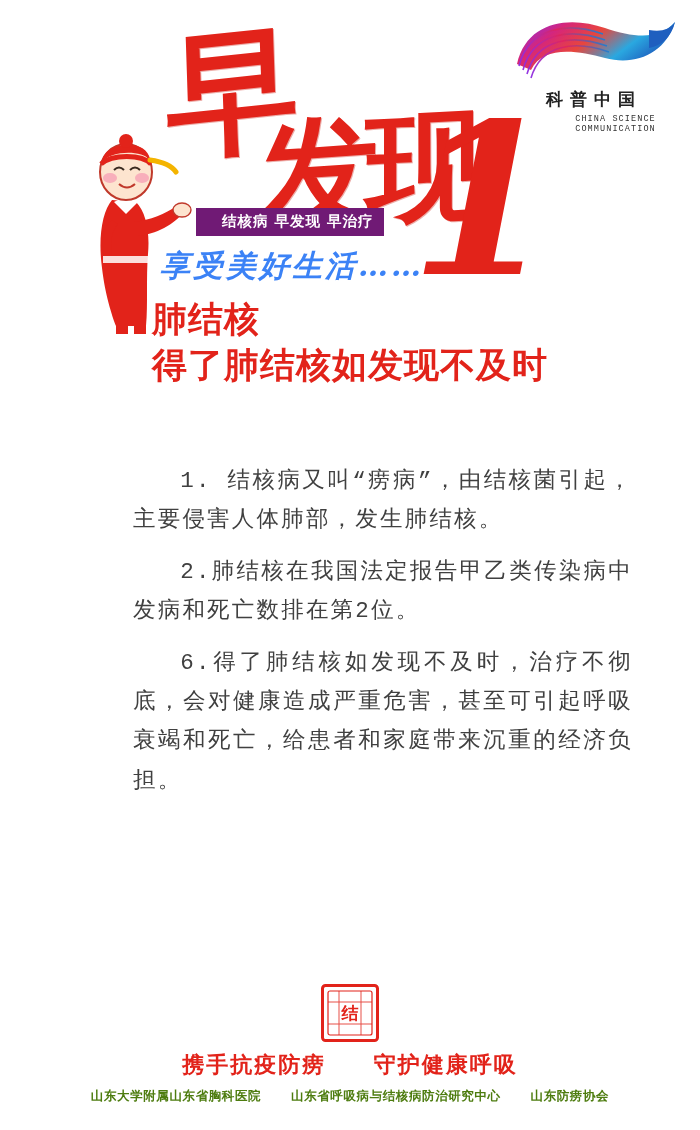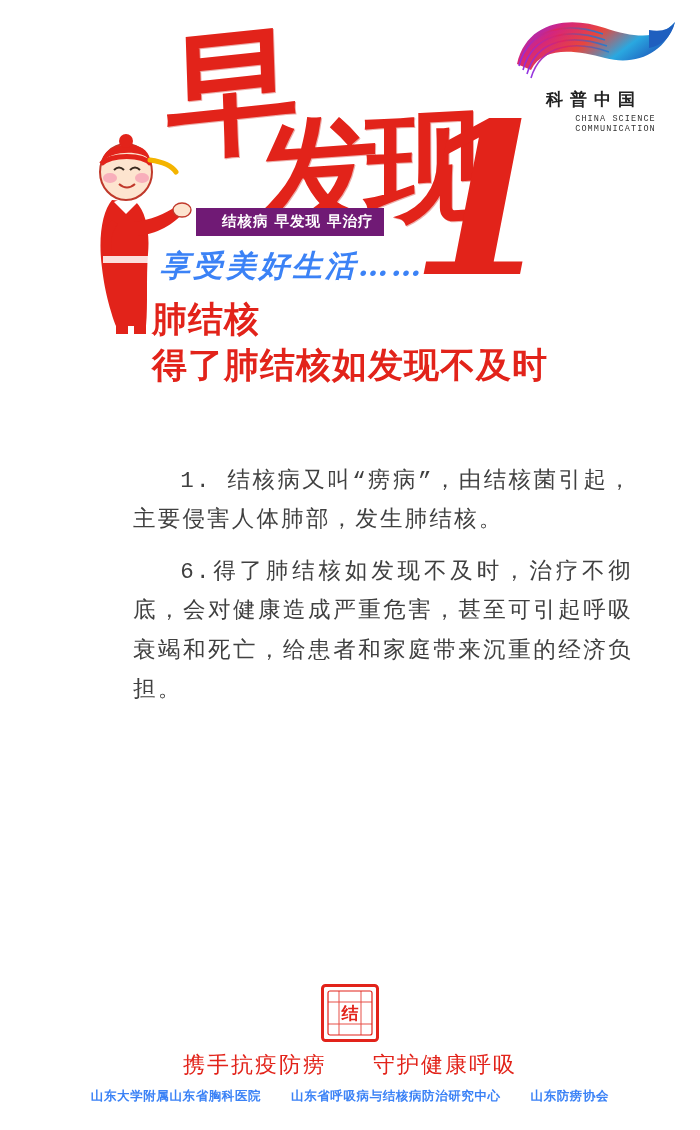--- a/index.html
+++ b/index.html
@@ -177,33 +177,33 @@
     height: 58px;
   }
   .footer-slogan {
     position: absolute;
     left: 0;
     right: 0;
     top: 1050px;
     text-align: center;
     color: #e2231a;
     font-size: 22px;
-    font-weight: normal;
+    font-weight: bold;
     letter-spacing: 2px;
     font-family: "DejaVu Sans", sans-serif;
   }
   .footer-slogan span { display: inline-block; }
   .footer-slogan .gap { width: 28px; }
   .footer-orgs {
     position: absolute;
     left: 0;
     right: 0;
     top: 1088px;
     text-align: center;
-    color: #3b82f6;
+    color: #4d7c0f;
     font-size: 12.5px;
     font-weight: bold;
     letter-spacing: 0.6px;
     font-family: "DejaVu Sans", sans-serif;
   }
   .footer-orgs span { display: inline-block; }
   .footer-orgs .gap { width: 20px; }
 </style>
 </head>
 <body>
@@ -288,20 +288,21 @@
   <div class="tagline-box">结核病 早发现 早治疗</div>
   <div class="tagline-script">享受美好生活……</div>
 
   <div class="main-title">
     <div>肺结核</div>
     <div>得了肺结核如发现不及时</div>
   </div>
 
   <div class="body-copy">
     <p>1. 结核病又叫“痨病”，由结核菌引起，主要侵害人体肺部，发生肺结核。</p>
+    <p>2.肺结核在我国法定报告甲乙类传染病中发病和死亡数排在第2位。</p>
     <p>6.得了肺结核如发现不及时，治疗不彻底，会对健康造成严重危害，甚至可引起呼吸衰竭和死亡，给患者和家庭带来沉重的经济负担。</p>
   </div>
 
   <div class="seal">
     <svg width="58" height="58" viewBox="0 0 58 58">
       <rect x="1.5" y="1.5" width="55" height="55" rx="3" fill="none" stroke="#e2231a" stroke-width="3"></rect>
       <rect x="7" y="7" width="44" height="44" rx="2" fill="none" stroke="#e2231a" stroke-width="1.2"></rect>
       <g stroke="#e2231a" stroke-width="1" fill="none" opacity="0.8">
         <path d="M7 18 L 51 18"></path>
         <path d="M7 40 L 51 40"></path>

